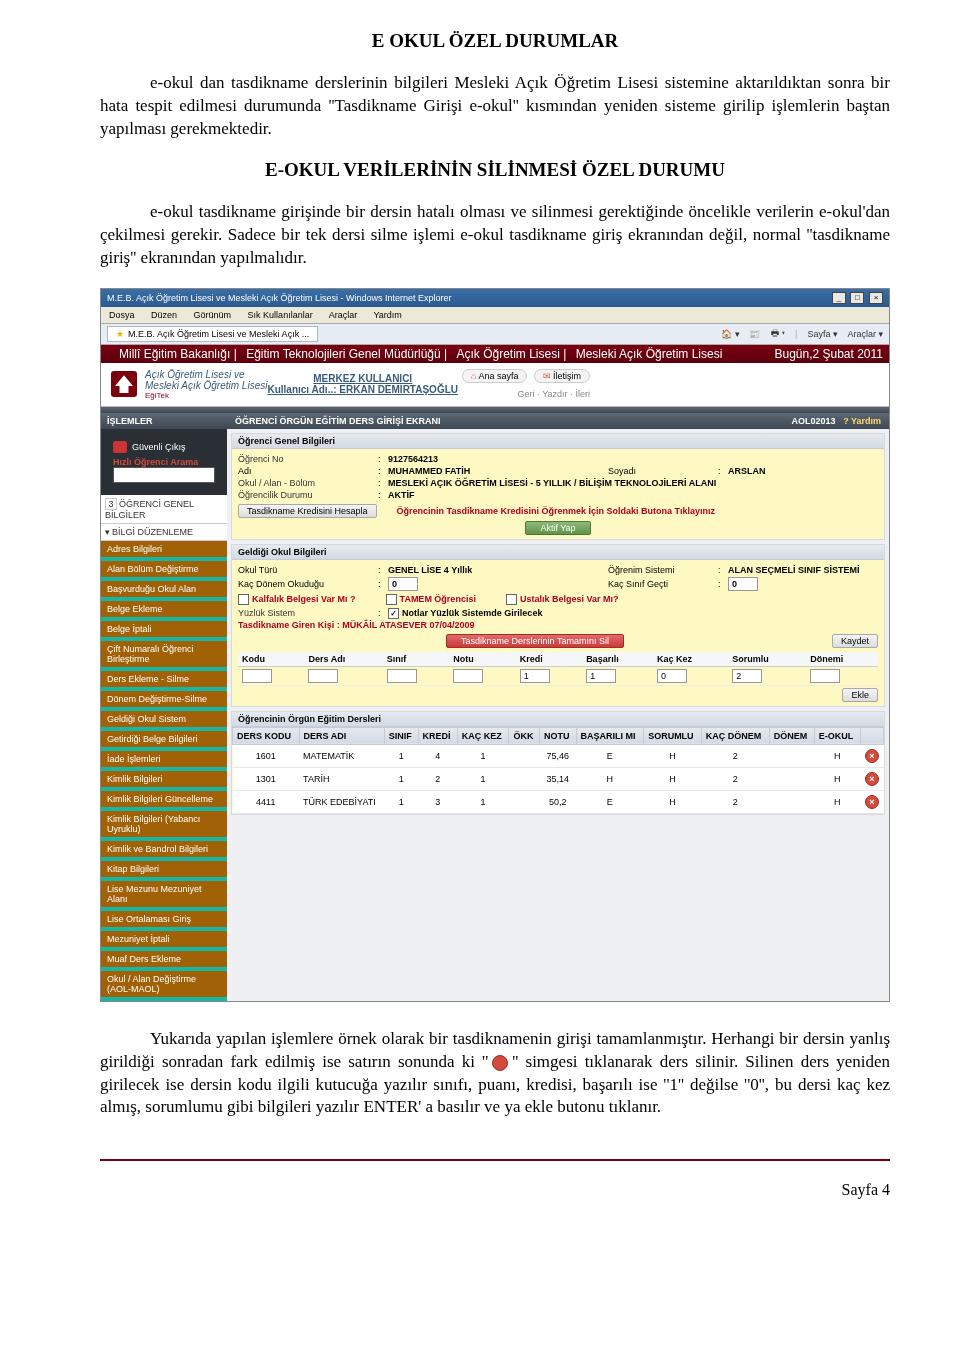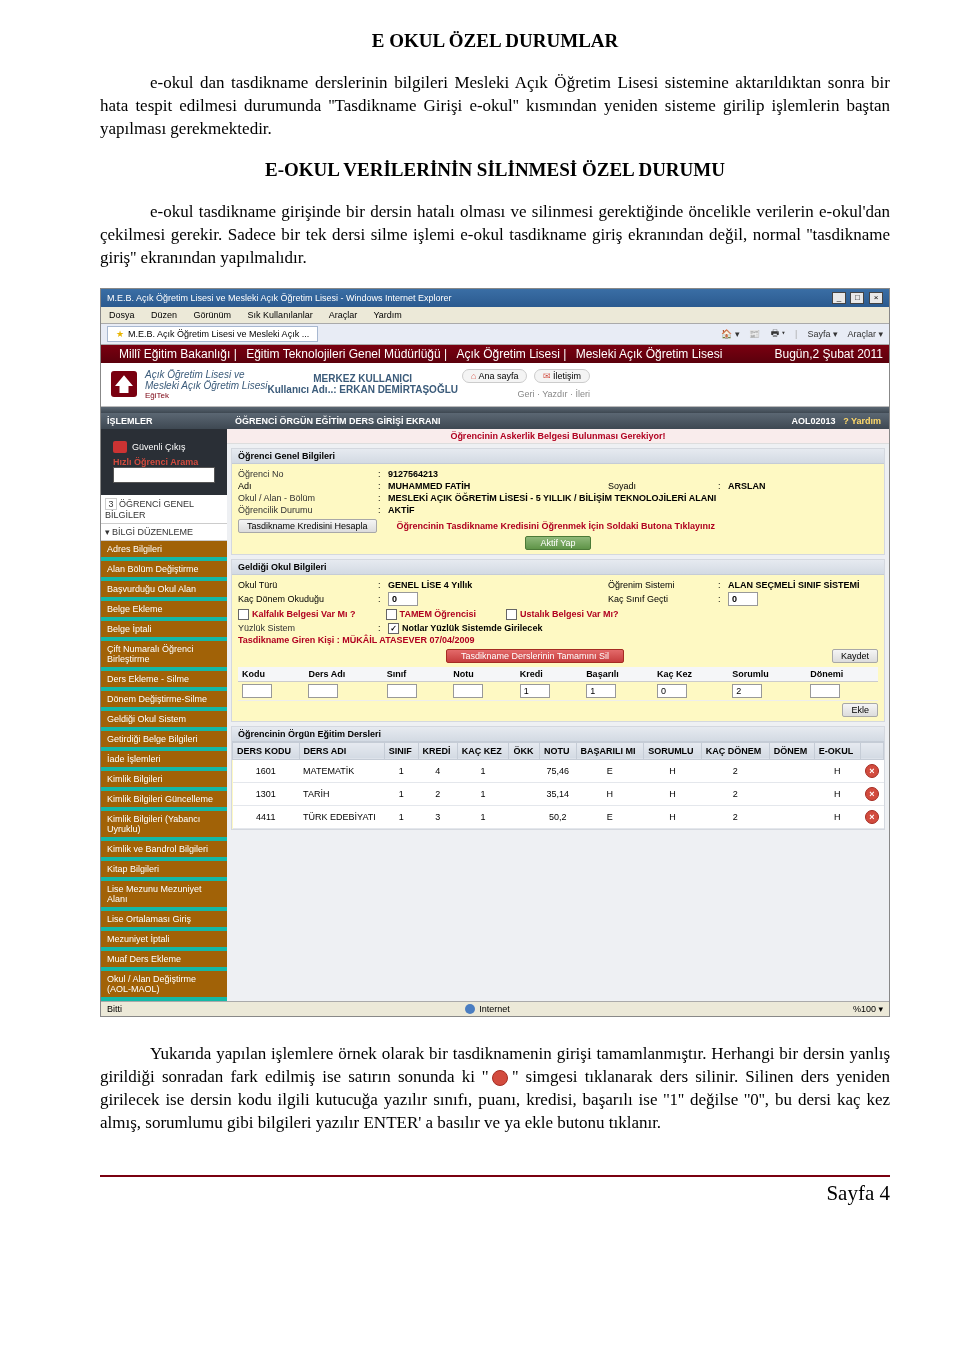--- a/index.html
+++ b/index.html
@@ -24,21 +24,21 @@
   .ie-toolbar2 { display:flex; align-items:center; gap:10px; font-size:9px; color:#333;}
   .ie-toolbar2 .sep { color:#aaa; }
   .breadcrumb-bar { background: linear-gradient(#7a0010,#5b000c); color:#fff; font-size:12px; padding:2px 6px; display:flex; justify-content:space-between;gap:21px; }
   .breadcrumb-bar span { margin-left:6px; }
   .app-header { background:#fff; border-bottom:1px solid #bbb; padding:6px 10px; display:flex; align-items:center; }
   .brand { display:flex; align-items:center; gap:8px; }
   .brand-logo { width:26px; height:26px; background:#7a0010; border-radius:3px; position:relative; }
   .brand-logo::after { content:""; position:absolute; inset:4px; background:#fff; clip-path: polygon(50% 0,100% 60%,75% 60%,75% 100%,25% 100%,25% 60%,0 60%); }
   .brand-text { color:#3b5b7a; font-style:italic; font-size:10px; line-height:1.1;}
   .brand-sub { color:#7a0010; font-size:8px; }
-  .center-user { text-align:center; color:#3b5b7a; font-size:10px; font-weight:bold;}
+  .center-user { text-align:center; color:#3b5b7a; font-size:10px; font-weight:bold;text-decoration:underline;}
   .hdr-right { text-align:right; font-size:9px; }
   .hdr-right .pill { display:inline-block; background:#f4f4f4; border:1px solid #ccc; border-radius:10px; padding:1px 8px; margin-left:4px; }
   .hdr-right .bread { color:#888; margin-top:6px; }
   .dark-strip { background: linear-gradient(#5b6773,#3e4852); height:6px; }
   .app-body { display:flex; }
   .sidebar { width:126px; background:#fff; }
   .side-hdr { background: linear-gradient(#5b6773,#3e4852); color:#fff; padding:3px 6px; font-size:9px; font-weight:bold; }
   .side-dark { background:#2a2f36; color:#fff; padding:12px; }
   .side-dark .row { display:flex; align-items:center; gap:5px; margin-bottom:4px; }
   .side-dark .icon-exit { width:14px;height:12px; background:#c33; border-radius:2px; }
@@ -70,21 +70,21 @@
   .red-text { color:#b00020; font-weight:bold; }
   .mini-table { width:100%; border-collapse:collapse; font-size:9px; margin-top:4px; }
   .mini-table th { font-weight:bold; text-align:left; padding:2px 4px; border-bottom:1px solid #ccc; background:#f5f6f8; }
   .mini-table td { padding:2px 4px; border-bottom:1px solid #eee; }
   .data-table { width:100%; border-collapse:collapse; font-size:9px; }
   .data-table thead th { background: linear-gradient(#e6eaf0,#d3dae3); font-weight:bold; padding:3px 4px; border:1px solid #c5ccd6; text-align:left; }
   .data-table td { background:#fff; padding:4px; border-bottom:1px solid #e4e7ec; text-align:center; }
   .del-icon { display:inline-block; width:14px; height:14px; border-radius:7px; background:#d24b3e; color:#fff; text-align:center; line-height:12px; font-weight:bold; font-size:9px; border:1px solid #a52c22; }
   .ie-status { background:#ece9d8; border-top:1px solid #aaa; font-size:9px; padding:2px 6px; display:flex; justify-content:space-between; align-items:center; }
   .ie-status .globe { width:10px;height:10px; display:inline-block; border-radius:5px; background:#4b7ec1; margin-right:4px; vertical-align:middle;}
-  .footer-line { border-top:2px solid #7a0010; margin-top:40px; padding-top:4px; text-align:right; font-size:21px; }
+  .footer-line { border-top:2px solid #7a0010; margin-top:40px; padding-top:20px; text-align:right; font-size:16px; }
   .inline-del { display:inline-block; width:16px; height:16px; border-radius:8px; background:#d24b3e; border:1px solid #a52c22; color:#fff; text-align:center; line-height:14px; font-weight:bold; font-size:10px; vertical-align:middle; margin:0 4px; }
 </style>
 </head>
 <body>
 
 <div class="page">
   <h2 class="center">E OKUL ÖZEL DURUMLAR</h2>
   <p class="body">e-okul dan tasdikname derslerinin bilgileri Mesleki Açık Öğretim Lisesi sistemine aktarıldıktan sonra bir hata tespit edilmesi durumunda ''Tasdikname Girişi e-okul'' kısmından yeniden sisteme girilip işlemlerin baştan yapılması gerekmektedir.</p>
   <h2 class="center">E-OKUL VERİLERİNİN SİLİNMESİ ÖZEL DURUMU</h2>
   <p class="body">e-okul tasdikname girişinde bir dersin hatalı olması ve silinmesi gerektiğinde öncelikle verilerin e-okul'dan çekilmesi gerekir. Sadece bir tek dersi silme işlemi e-okul tasdikname giriş ekranından değil, normal ''tasdikname giriş'' ekranından yapılmalıdır.</p>
@@ -185,21 +185,20 @@
             <div class="side-item">Muaf Ders Ekleme</div>
             <div class="side-item">Okul / Alan Değiştirme (AOL-MAOL)</div>
           </div>
       </div>
 
       <div class="content">
         <div class="content-hdr">
           <span>ÖĞRENCİ ÖRGÜN EĞİTİM DERS GİRİŞİ EKRANI</span>
           <span><span>AOL02013</span> &nbsp; <span style="color:#ffd96a;">? <span>Yardım</span></span></span>
         </div>
-        <div class="alert-red">Öğrencinin Askerlik Belgesi Bulunması Gerekiyor!</div>
 
         <div class="panel">
           <div class="panel-hdr">Öğrenci Genel Bilgileri</div>
           <div class="panel-body">
             <div class="kv-row">
                 <span class="k">Öğrenci No</span>
                 <span class="c">:</span>
                 <span class="v">9127564213</span>
               </div>
             <div class="kv-row2">
@@ -363,25 +362,20 @@
                     <td>H</td>
                     <td><span class="del-icon">×</span></td>
                   </tr>
                 </tbody>
             </table>
           </div>
         </div>
       </div>
     </div>
 
-    <div class="ie-status">
-      <span>Bitti</span>
-      <span><span class="globe"></span><span>Internet</span></span>
-      <span><span>%100</span> ▾</span>
-    </div>
   </div>
 
   <p class="body">
     <span>Yukarıda yapılan işlemlere örnek olarak bir tasdiknamenin girişi tamamlanmıştır. Herhangi bir dersin yanlış girildiği sonradan fark edilmiş ise satırın sonunda ki ''</span><span class="inline-del">×</span><span>'' simgesi tıklanarak ders silinir. Silinen ders yeniden girilecek ise dersin kodu ilgili kutucuğa yazılır sınıfı, puanı, kredisi, başarılı ise ''1'' değilse ''0'', bu dersi kaç kez almış, sorumlumu gibi bilgileri yazılır ENTER' a basılır ve ya ekle butonu tıklanır.</span>
   </p>
 
   <div class="footer-line">Sayfa 4</div>
 </div>
 
 </body></html>

